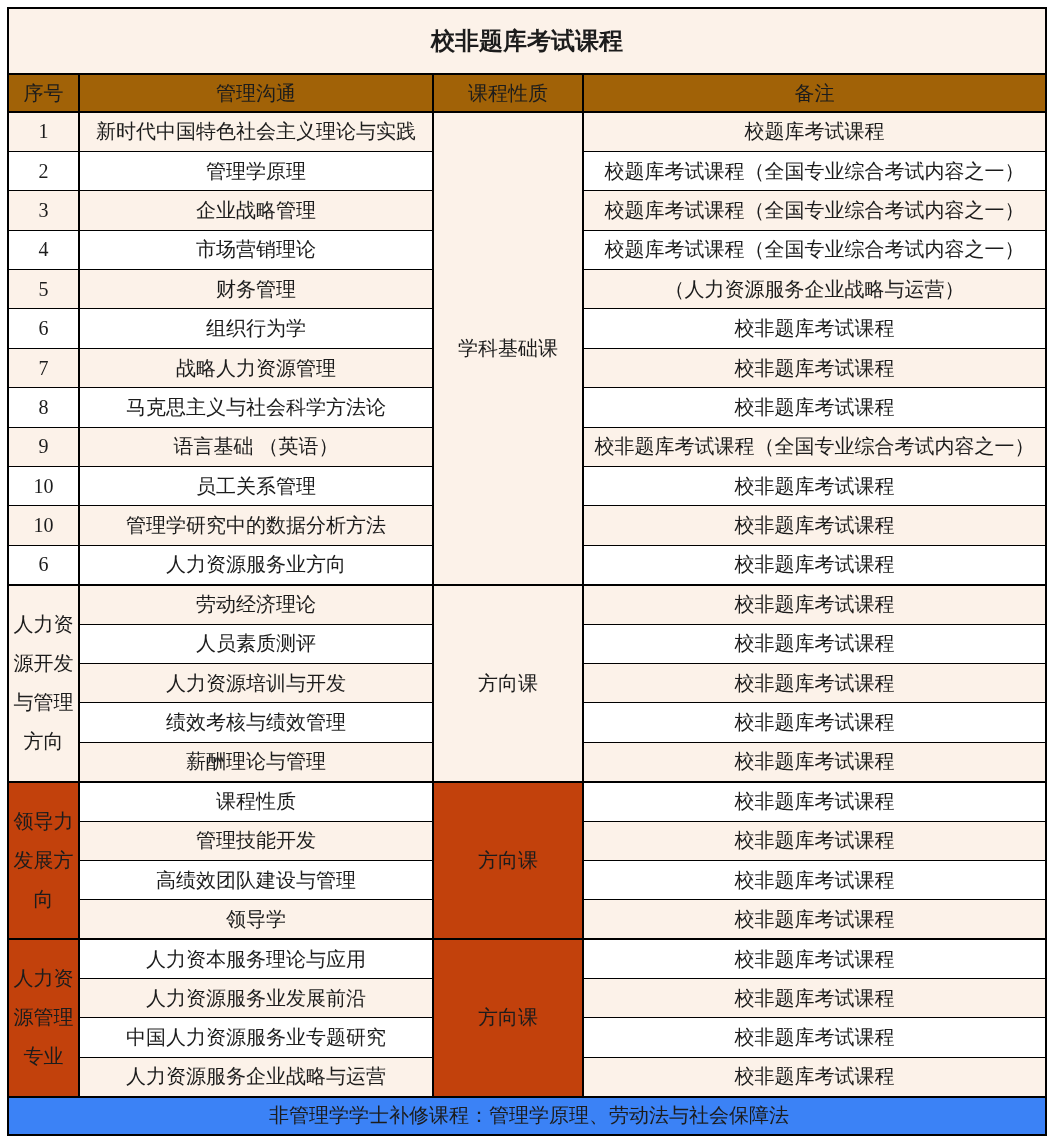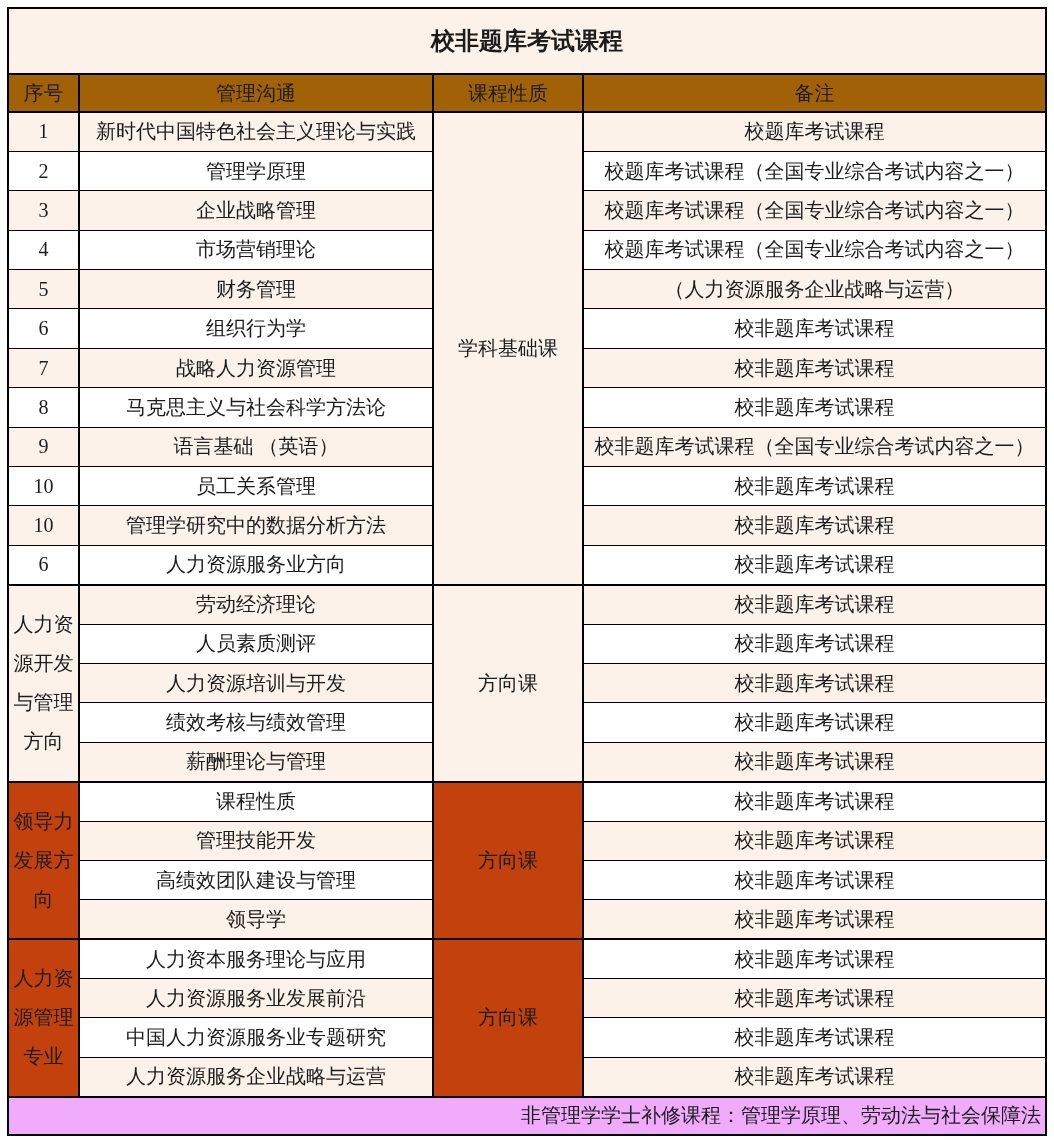--- a/index.html
+++ b/index.html
@@ -53,23 +53,23 @@
   tr.white{background:#ffffff;}
   tr.section-start td{border-top:2px solid var(--border);}
   td.tint-cream{background:var(--cream);margin-left:9px;}
   td.tint-white{background:#c2410c;}
   td.group-cell{
     padding:8px 2px;
     line-height:39px;
   }
   tr.footer-row td{
     height:36px;
-    background:#f0abfc;
+    background:#3b82f6;
     border-top:2px solid var(--border);
-    text-align:right;
+    text-align:center;
     padding-left:8px;
   }
 </style>
 </head>
 <body>
 
 <table class="curriculum">
   <colgroup>
     <col style="width:71px">
     <col style="width:354px">

